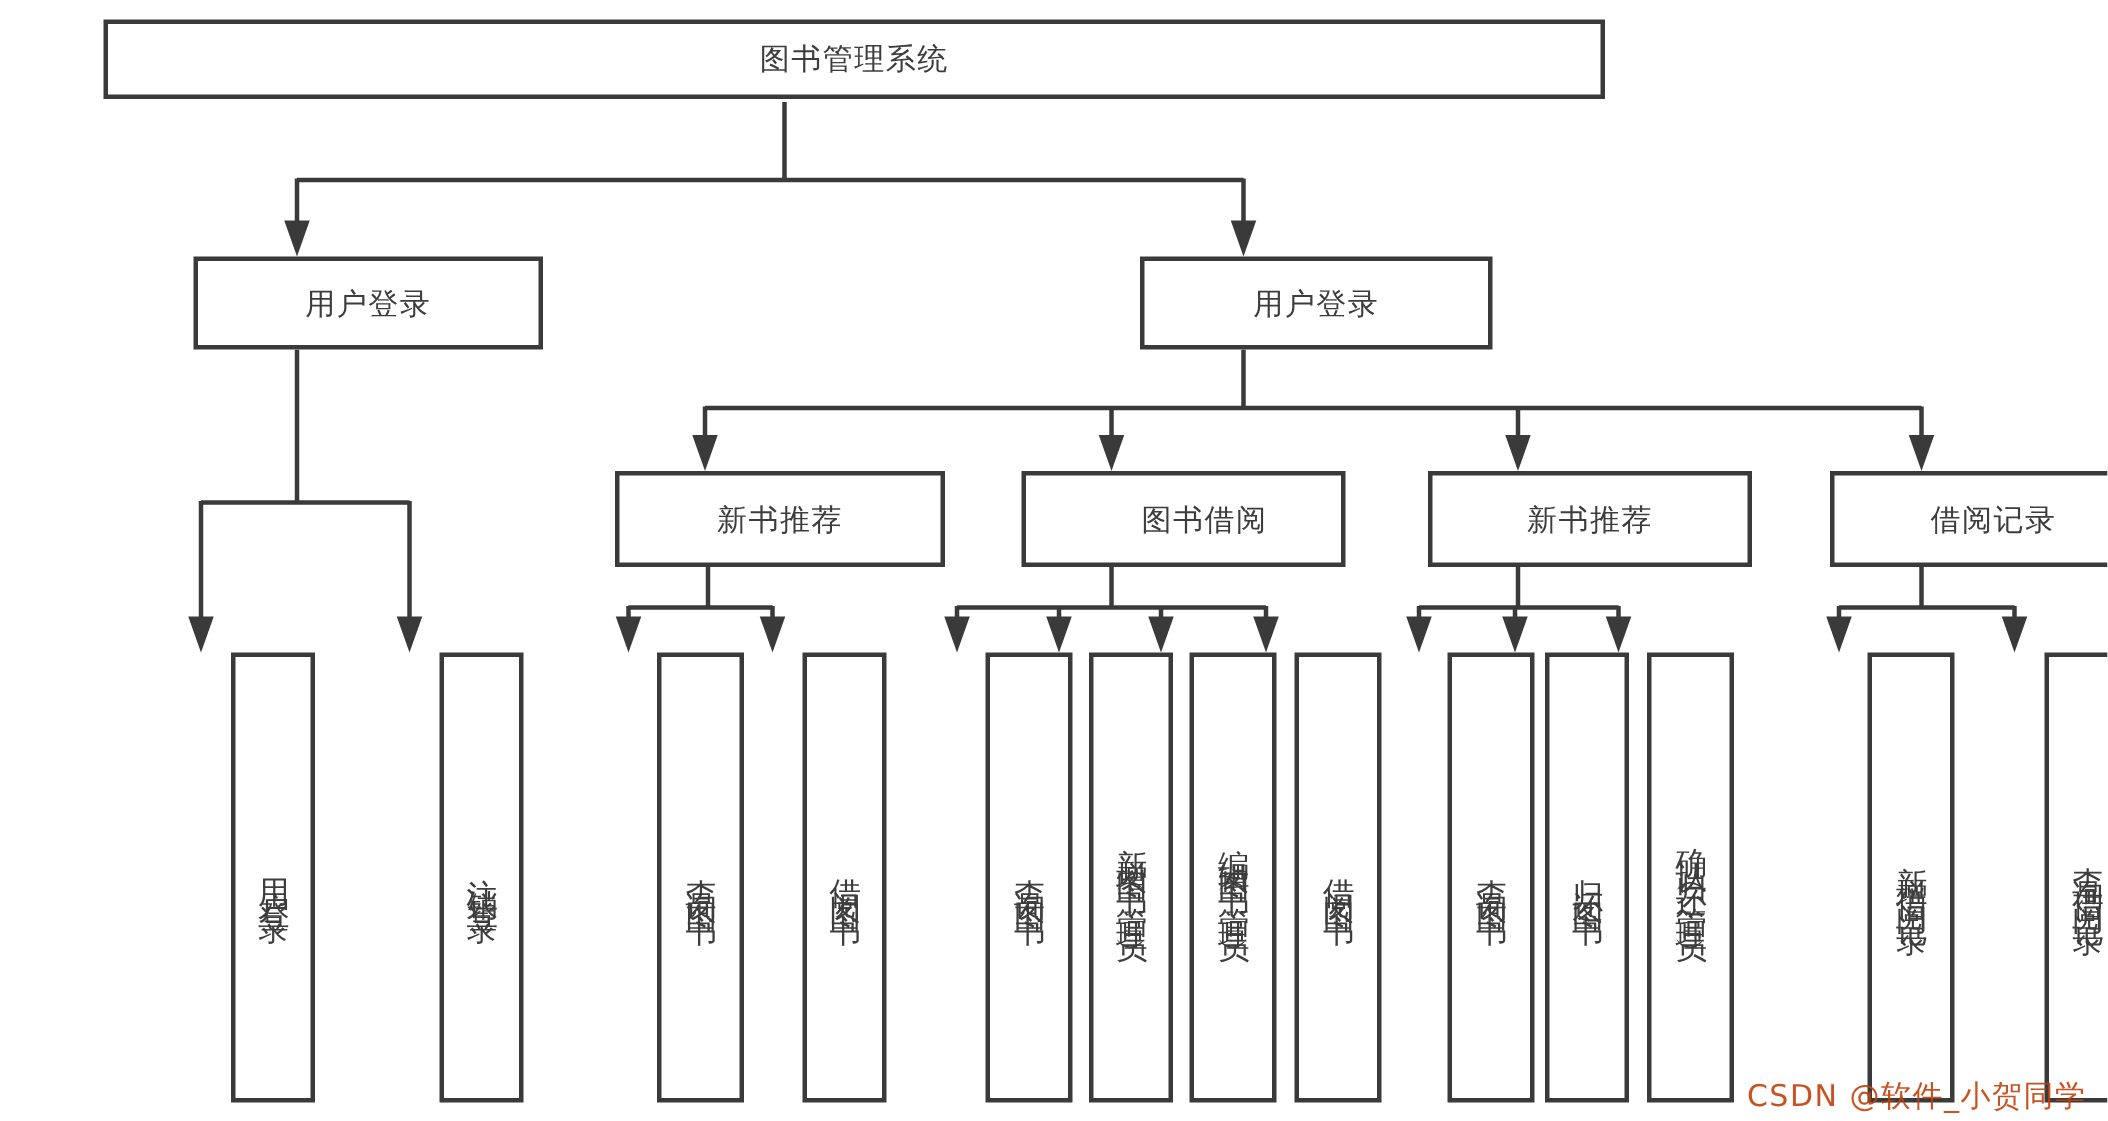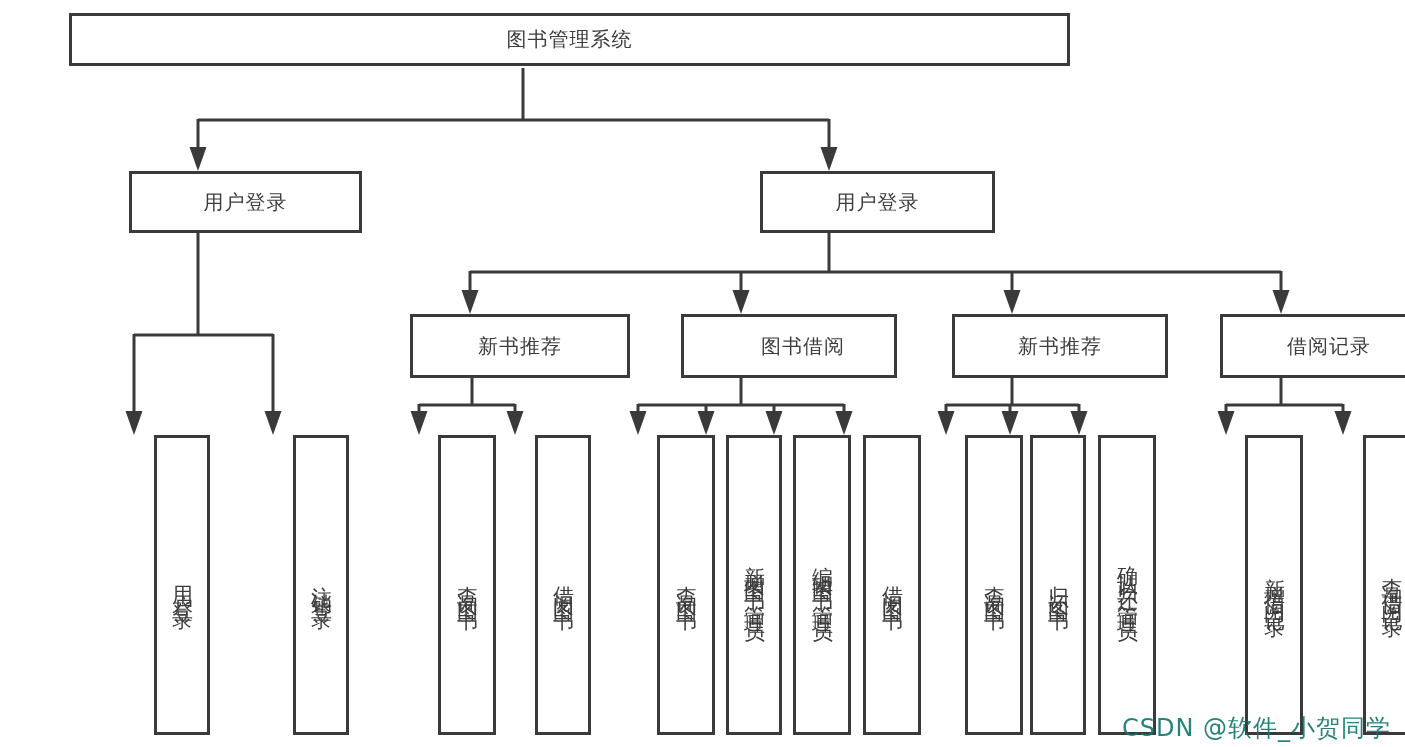--- a/index.html
+++ b/index.html
@@ -50,22 +50,22 @@
   .lf-g3c{left:745px;width:58px;}
   .lf-g3d{left:815px;width:58px;}
   .lf-g4a{left:917px;width:58px;}
   .lf-g4b{left:982px;width:56px;}
   .lf-g4c{left:1050px;width:58px;}
   .lf-g5a{left:1197px;width:58px;}
   .lf-g5b{left:1315px;width:57px;}
   .watermark{
     position:absolute;
     right:14px;bottom:3px;
-    font-size:24px;
-    color:#0f766e;
+    font-size:20px;
+    color:#c2410c;
     opacity:.9;
     white-space:nowrap;
     letter-spacing:1px;
   }
 </style>
 </head>
 <body>
 
 <div id="canvas">
 

